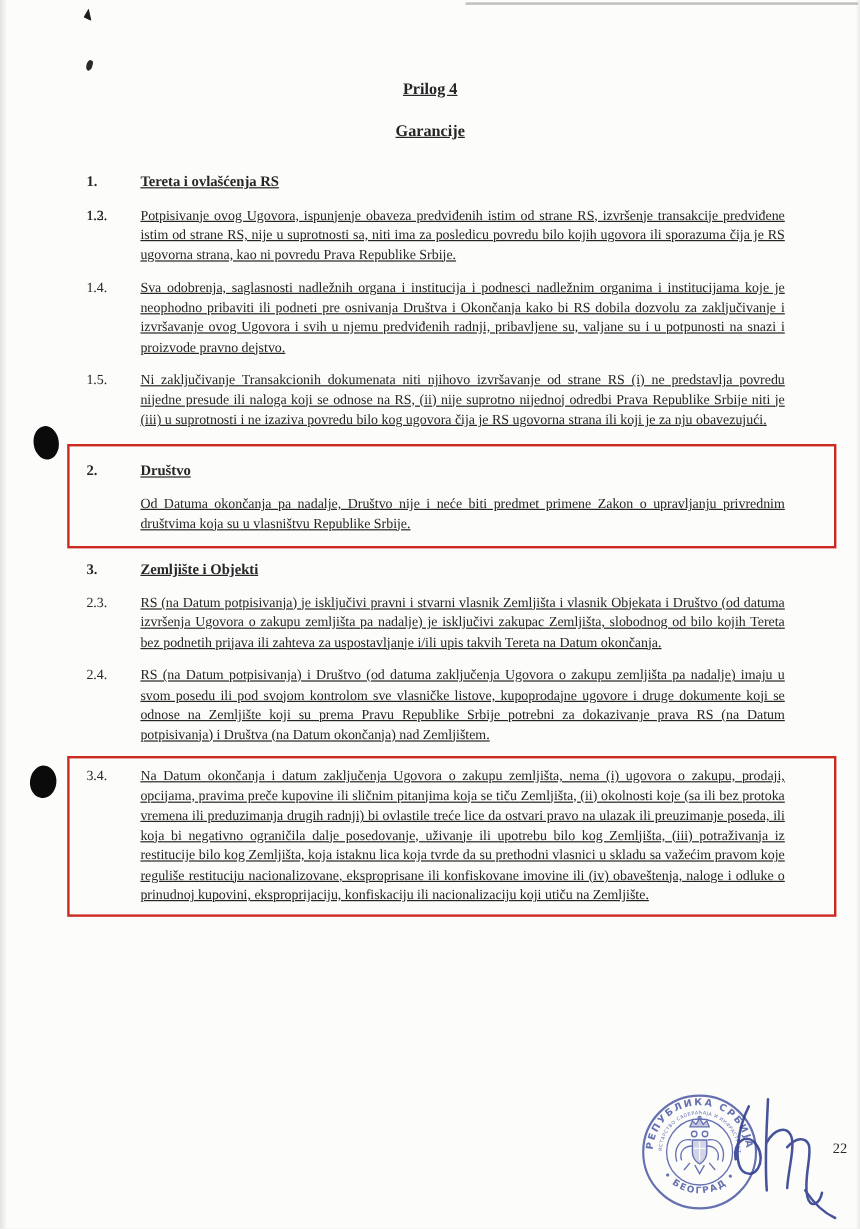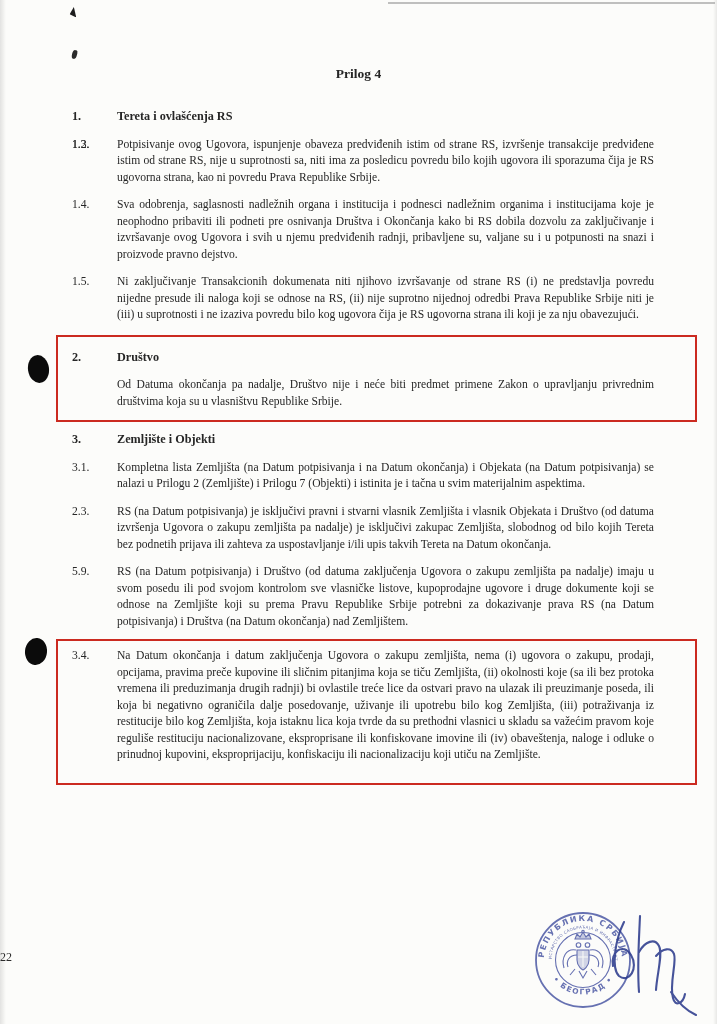--- a/index.html
+++ b/index.html
@@ -1,51 +1,52 @@
 <!DOCTYPE html>
 <html><head>
 <meta charset="utf-8">
 <style>
   html,body{margin:0;padding:0;}
   body{width:717px;height:1024px;background:#e8e8e6;font-family:"Liberation Serif", serif;}
-  .page{position:relative;width:717px;height:1024px;background:#fcfcfa;overflow:hidden;color:#262626;}
+  .page{position:relative;width:717px;height:1024px;background:#fcfcfa;overflow:hidden;color:#262626;text-decoration:underline;}
   .edge-left{position:absolute;left:0;top:0;bottom:0;width:6px;background:linear-gradient(to right,rgba(0,0,0,.10),rgba(0,0,0,0));}
   .edge-right{position:absolute;right:0;top:0;bottom:0;width:4px;background:linear-gradient(to left,rgba(0,0,0,.08),rgba(0,0,0,0));}
   .topline{position:absolute;top:2px;left:388px;width:327px;height:2px;background:#8d8d8d;opacity:.55;}
   .speck1{position:absolute;left:70px;top:7px;width:7px;height:10px;background:#1d1d1d;clip-path:polygon(45% 0,100% 100%,0 78%);transform:rotate(8deg);}
   .speck2{position:absolute;left:72px;top:50px;width:5px;height:9px;background:#2a2a2a;border-radius:60% 40% 60% 60%;transform:rotate(14deg);}
   .hole{position:absolute;background:#0b0b0b;border-radius:50%;}
   .hole.h1{left:28px;top:355px;width:21px;height:28px;transform:rotate(-8deg);}
   .hole.h2{left:25px;top:638px;width:22px;height:27px;transform:rotate(6deg);}
 
   .doc-title{padding-top:66px;text-align:center;font-weight:bold;font-size:13.5px;line-height:16px;}
   .doc-subtitle{margin-top:19px;text-align:center;font-weight:bold;font-size:13.5px;line-height:16px;}
   .content{margin:26px 63px 0 72px;}
   .row{position:relative;padding-left:45px;margin-bottom:11px;font-size:11.6px;line-height:16.5px;text-align:justify;}
   .row .num{position:absolute;left:0;top:0;}
   .heading-row{font-weight:bold;font-size:12.2px;margin-bottom:12px;margin-top:3px;text-align:left;}
   .redbox{border:2px solid #cb2a20;margin-left:-16px;margin-right:-43px;padding:9px 41px 10px 14px;margin-bottom:9px;}
   .redbox .row:last-child{margin-bottom:0;}
-  .redbox.box34{padding-top:7px;padding-bottom:19px;margin-top:-2px;}
-  .pagenum{position:absolute;left:0;right:11px;top:950px;text-align:left;font-size:12px;color:#2b2b2b;}
+  .redbox.box34{padding-top:7px;padding-bottom:7px;margin-top:-2px;}
+  .pagenum{position:absolute;left:0;right:11px;top:950px;text-align:right;font-size:12px;color:#2b2b2b;}
   .stamp-wrap{position:absolute;left:506px;top:898px;width:200px;height:126px;mix-blend-mode:multiply;}
 </style>
 </head>
 <body>
 
 <div class="page">
   <div class="edge-left"></div>
   <div class="edge-right"></div>
   <div class="topline"></div>
   <div class="speck1"></div>
   <div class="speck2"></div>
   <div class="hole h1"></div>
   <div class="hole h2"></div>
 
   <div class="doc-title">Prilog 4</div>
+  <div class="doc-subtitle">Garancije</div>
 
   <div class="content">
 
     <div class="row heading-row">
       <span class="num">1.</span>
       <span>Tereta i ovlašćenja RS</span>
     </div>
     <div class="row">
       <span class="num">1.2.</span>
     </div>
@@ -71,29 +72,25 @@
         <span class="num"></span>
         <span>Od Datuma okončanja pa nadalje, Društvo nije i neće biti predmet primene Zakon o upravljanju privrednim društvima koja su u vlasništvu Republike Srbije.</span>
       </div>
     </div>
 
     <div class="row heading-row">
       <span class="num">3.</span>
       <span>Zemljište i Objekti</span>
     </div>
     <div class="row">
-      <span class="num">3.1.</span>
-      <span>Kompletna lista Zemljišta (na Datum potpisivanja i na Datum okončanja) i Objekata (na Datum potpisivanja) se nalazi u Prilogu 2 (Zemljište) i Prilogu 7 (Objekti) i istinita je i tačna u svim materijalnim aspektima.</span>
-    </div>
-    <div class="row">
       <span class="num">2.3.</span>
       <span>RS (na Datum potpisivanja) je isključivi pravni i stvarni vlasnik Zemljišta i vlasnik Objekata i Društvo (od datuma izvršenja Ugovora o zakupu zemljišta pa nadalje) je isključivi zakupac Zemljišta, slobodnog od bilo kojih Tereta bez podnetih prijava ili zahteva za uspostavljanje i/ili upis takvih Tereta na Datum okončanja.</span>
     </div>
     <div class="row">
-      <span class="num">5.9.</span>
+      <span class="num">2.4.</span>
       <span>RS (na Datum potpisivanja) i Društvo (od datuma zaključenja Ugovora o zakupu zemljišta pa nadalje) imaju u svom posedu ili pod svojom kontrolom sve vlasničke listove, kupoprodajne ugovore i druge dokumente koji se odnose na Zemljište koji su prema Pravu Republike Srbije potrebni za dokazivanje prava RS (na Datum potpisivanja) i Društva (na Datum okončanja) nad Zemljištem.</span>
     </div>
     <div class="redbox box34">
       <div class="row">
         <span class="num">3.4.</span>
         <span>Na Datum okončanja i datum zaključenja Ugovora o zakupu zemljišta, nema (i) ugovora o zakupu, prodaji, opcijama, pravima preče kupovine ili sličnim pitanjima koja se tiču Zemljišta, (ii) okolnosti koje (sa ili bez protoka vremena ili preduzimanja drugih radnji) bi ovlastile treće lice da ostvari pravo na ulazak ili preuzimanje poseda, ili koja bi negativno ograničila dalje posedovanje, uživanje ili upotrebu bilo kog Zemljišta, (iii) potraživanja iz restitucije bilo kog Zemljišta, koja istaknu lica koja tvrde da su prethodni vlasnici u skladu sa važećim pravom koje reguliše restituciju nacionalizovane, eksproprisane ili konfiskovane imovine ili (iv) obaveštenja, naloge i odluke o prinudnoj kupovini, eksproprijaciju, konfiskaciju ili nacionalizaciju koji utiču na Zemljište.</span>
       </div>
     </div>
 
   </div>

